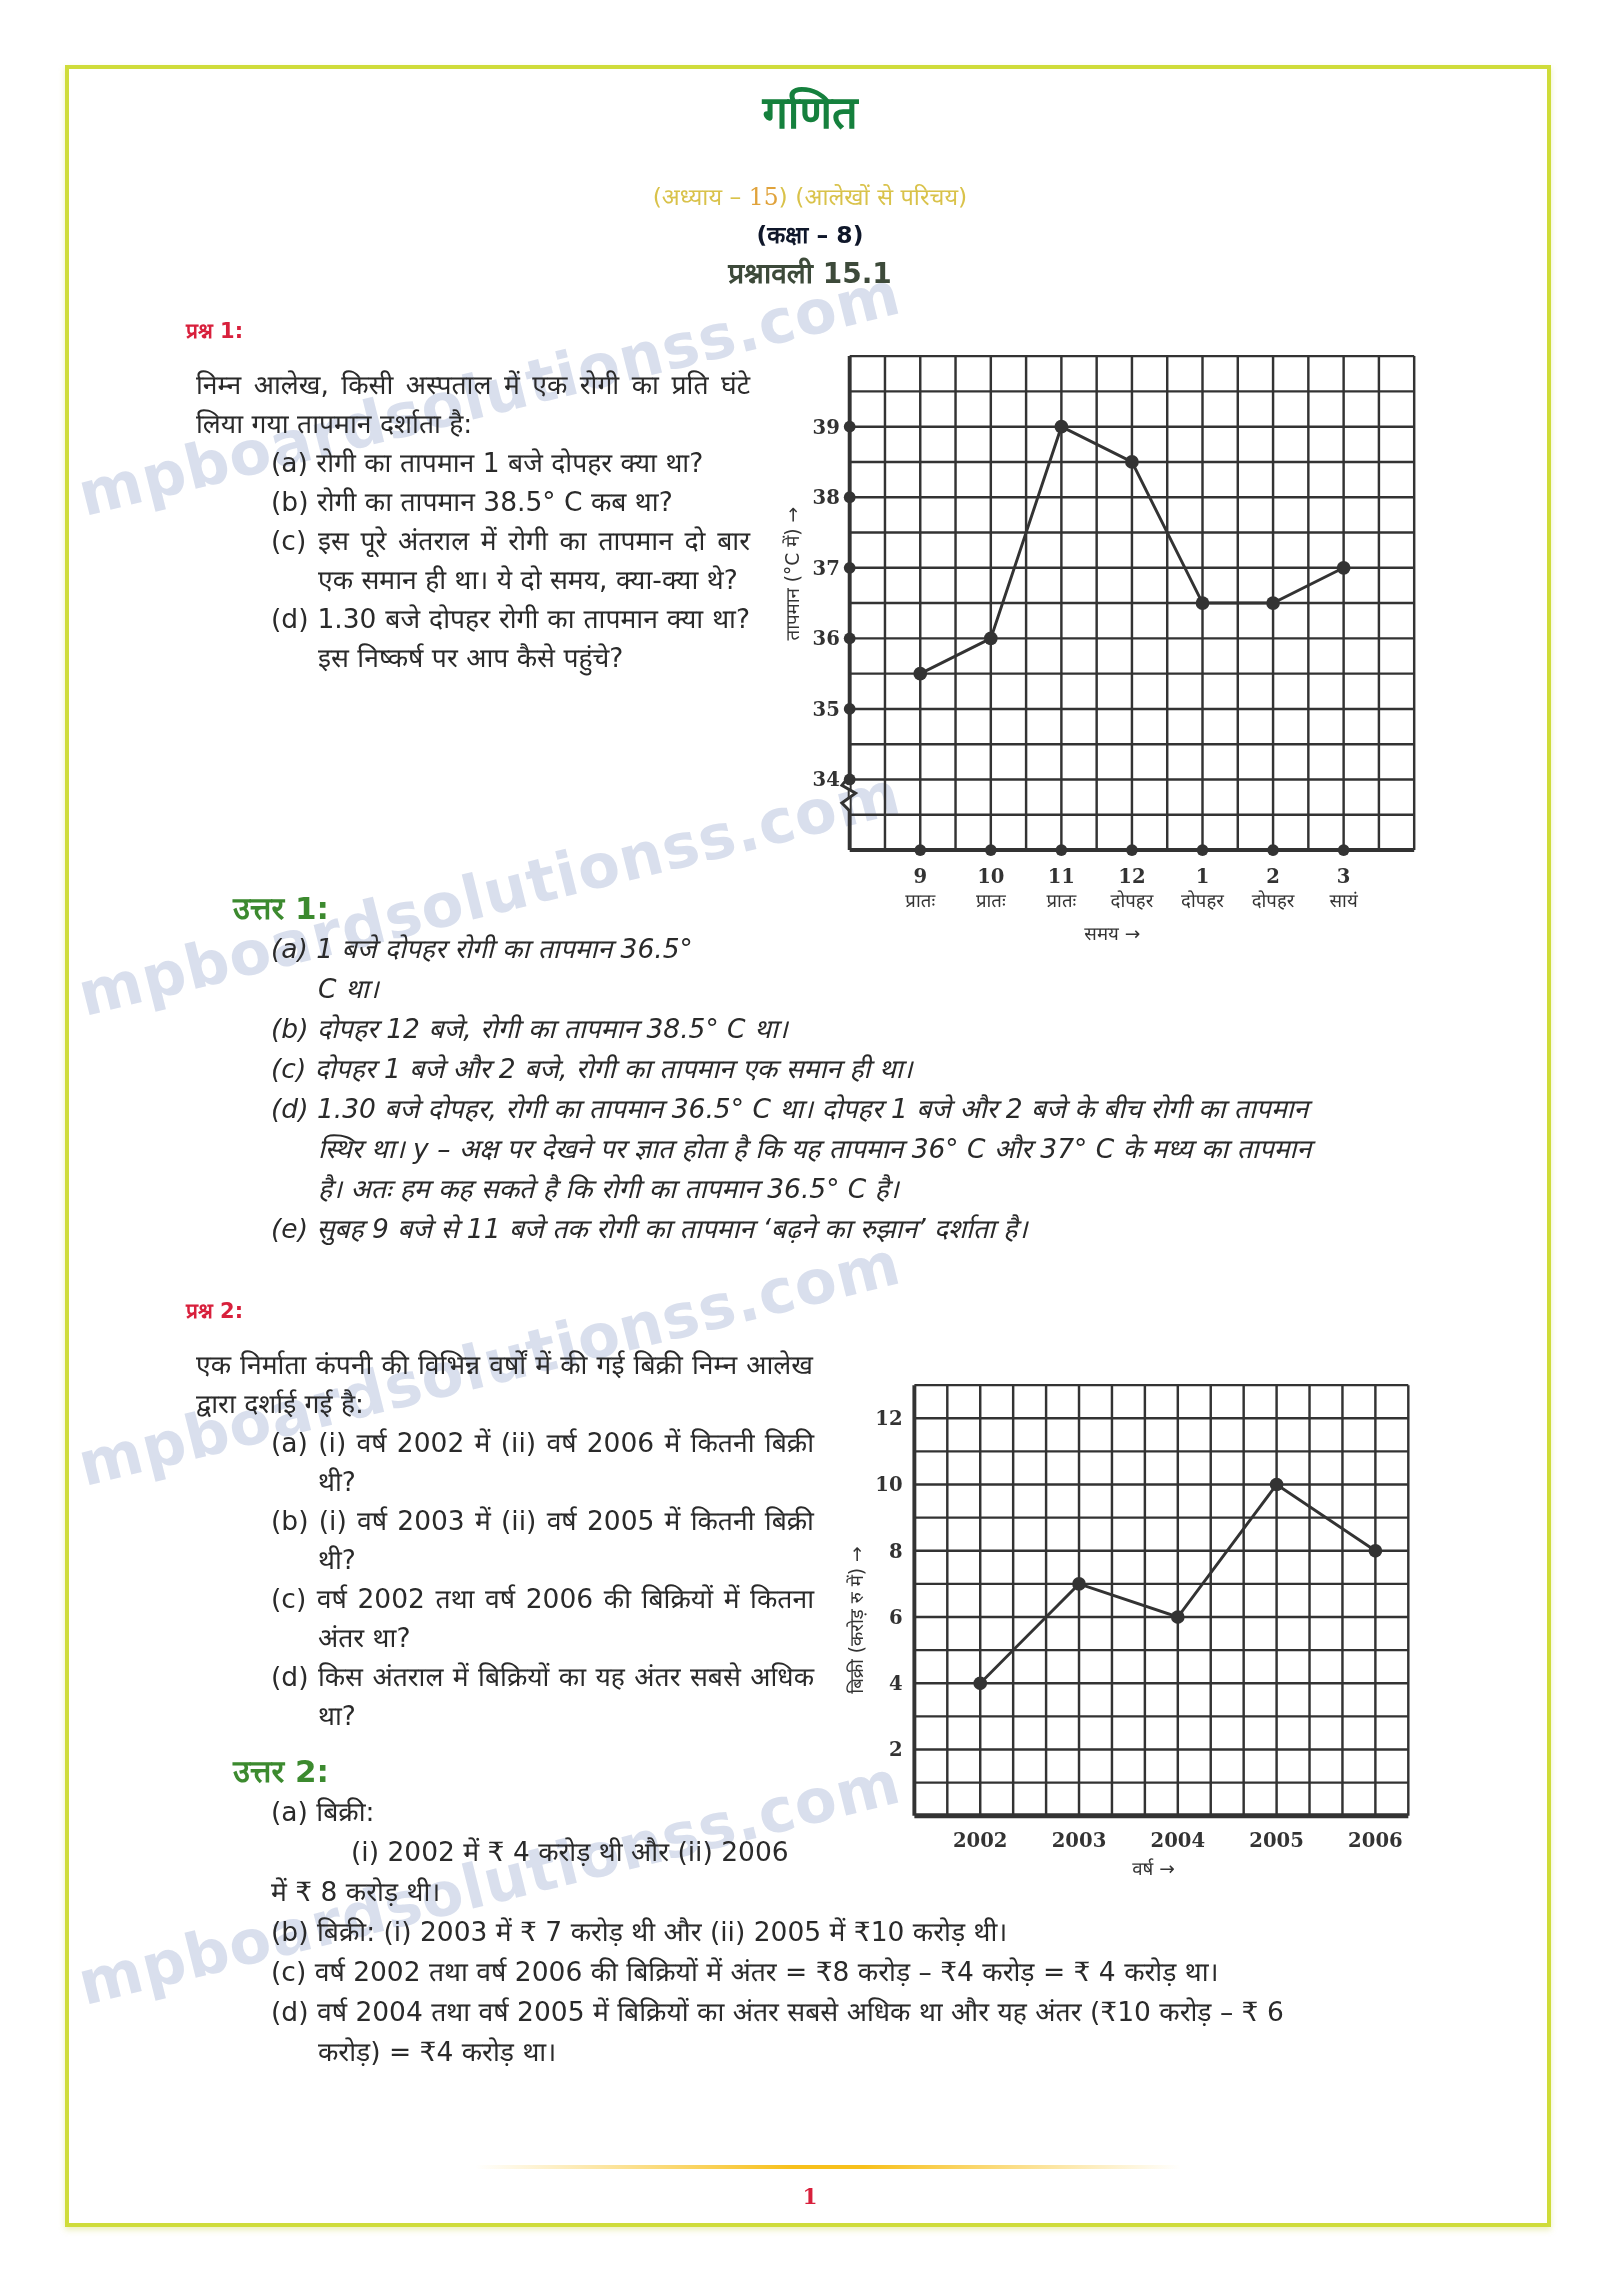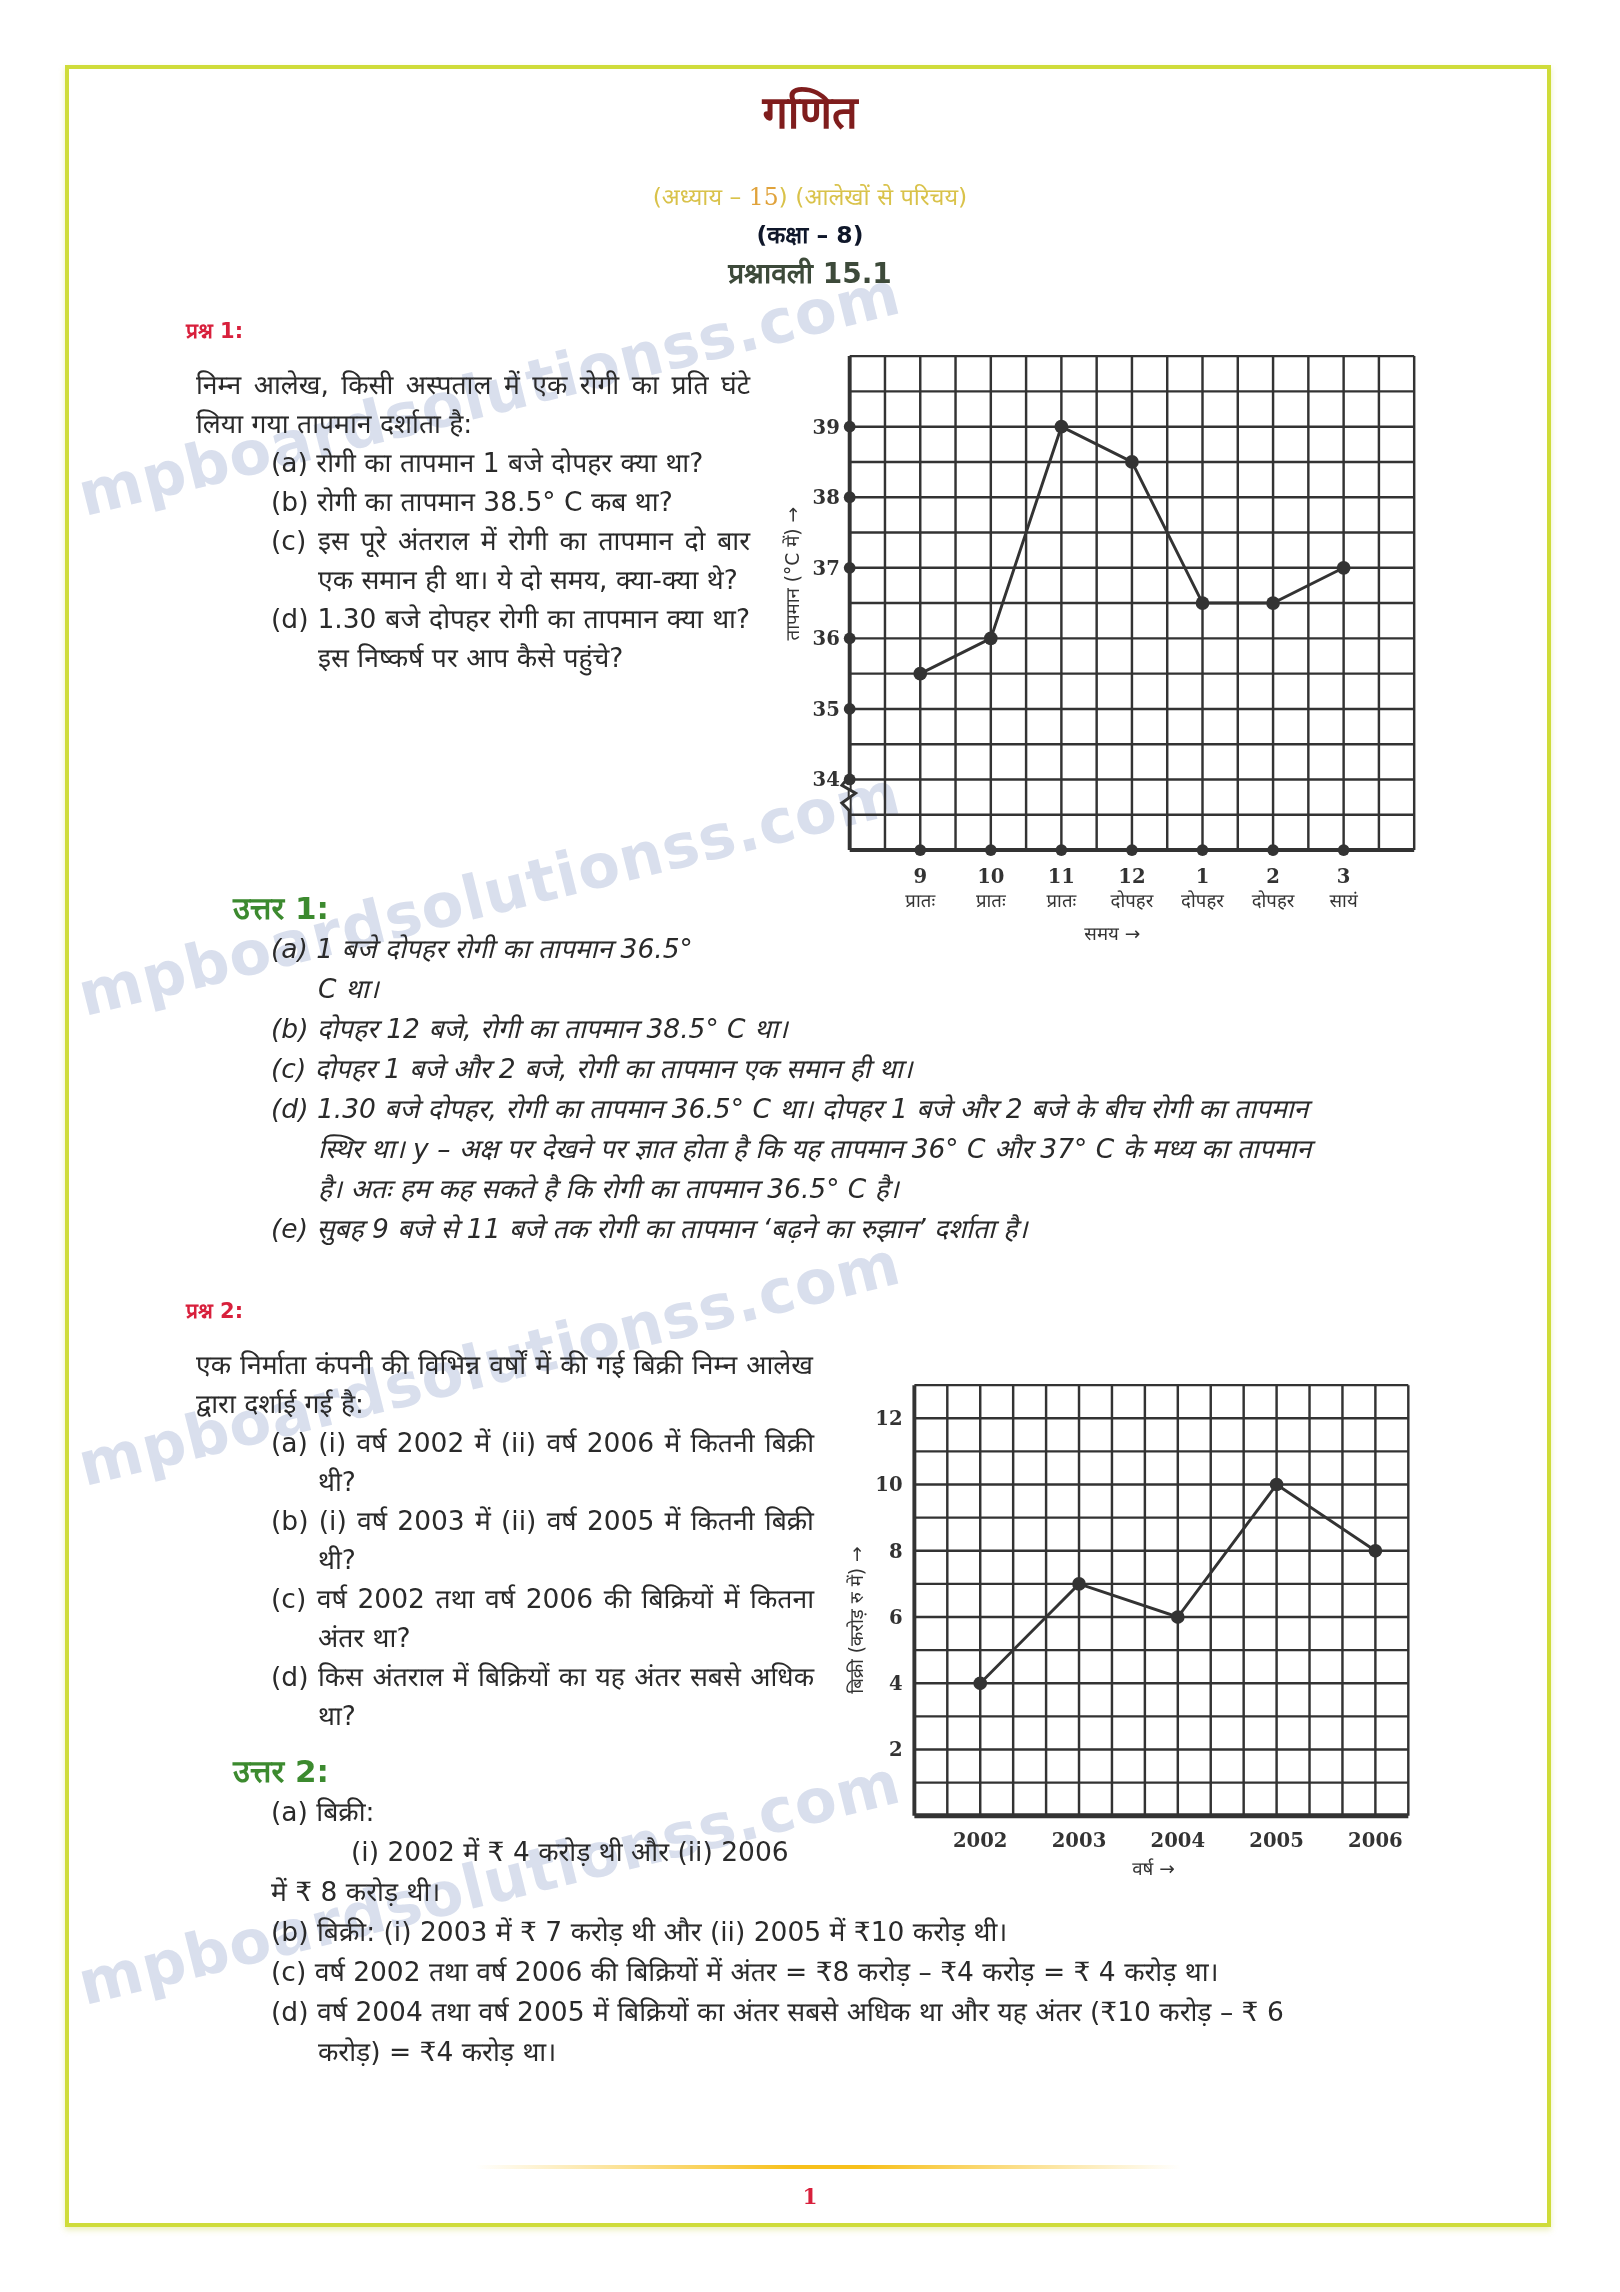--- a/index.html
+++ b/index.html
@@ -10,21 +10,21 @@
     color: #222;
   }
   .frame {
     position: absolute; left: 65px; top: 65px; width: 1486px; height: 2162px;
     border: 4.9px solid #cfdc3a; box-sizing: border-box;
     box-shadow: 0 2.9px 5.9px rgba(200,210,60,0.35);
   }
   .abs { position: absolute; }
   .title {
     left: 0; width: 1620px; top: 80px; text-align: center;
-    font-size: 45px; font-weight: bold; color: #7f1d1d;
+    font-size: 45px; font-weight: bold; color: #15803d;
   }
   .chapter {
     left: 0; width: 1620px; top: 180px; text-align: center;
     font-size: 23.5px; color: #d9c24a;
   }
   .chapter .num { color: #e0a23a; font-family: "DejaVu Serif", serif; }
   .class-label {
     left: 0; width: 1620px; top: 218px; text-align: center;
     font-size: 23.5px; font-weight: bold; color: #0f172a;
   }

